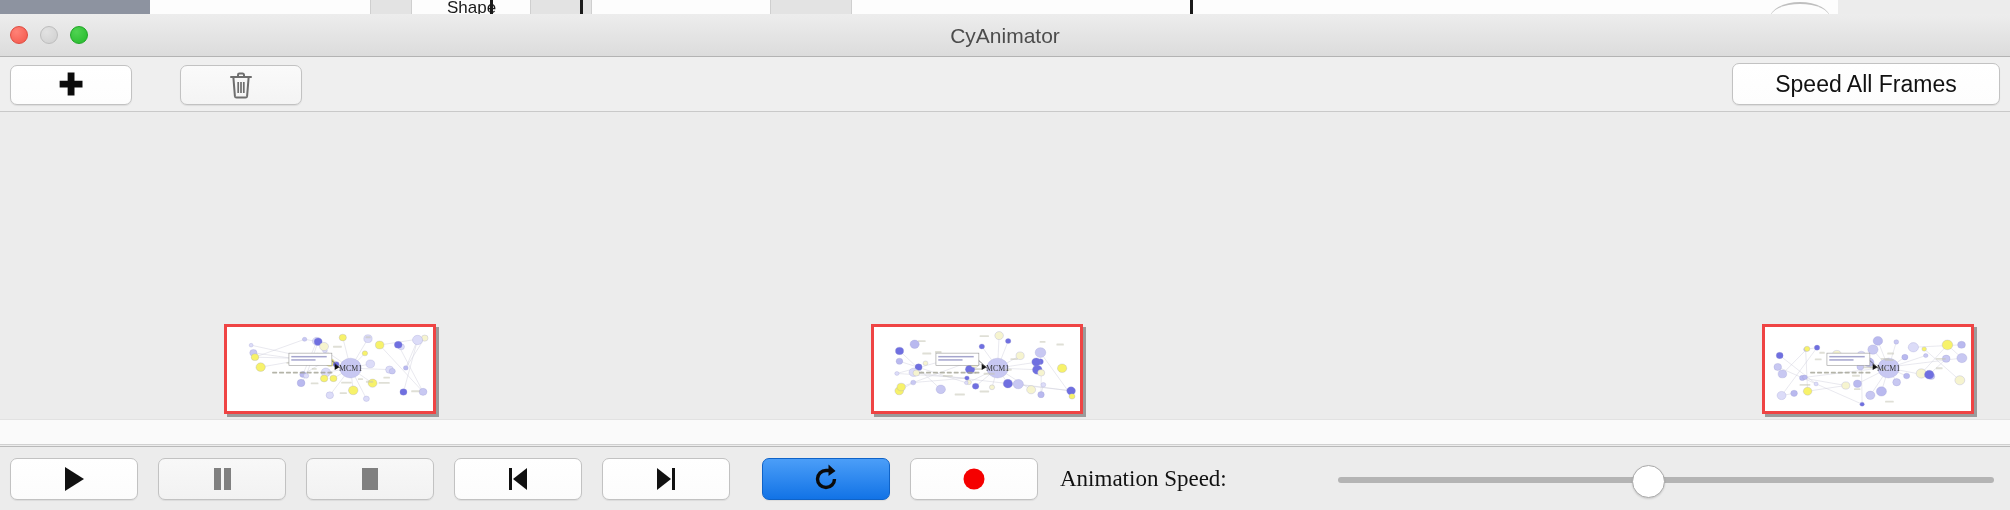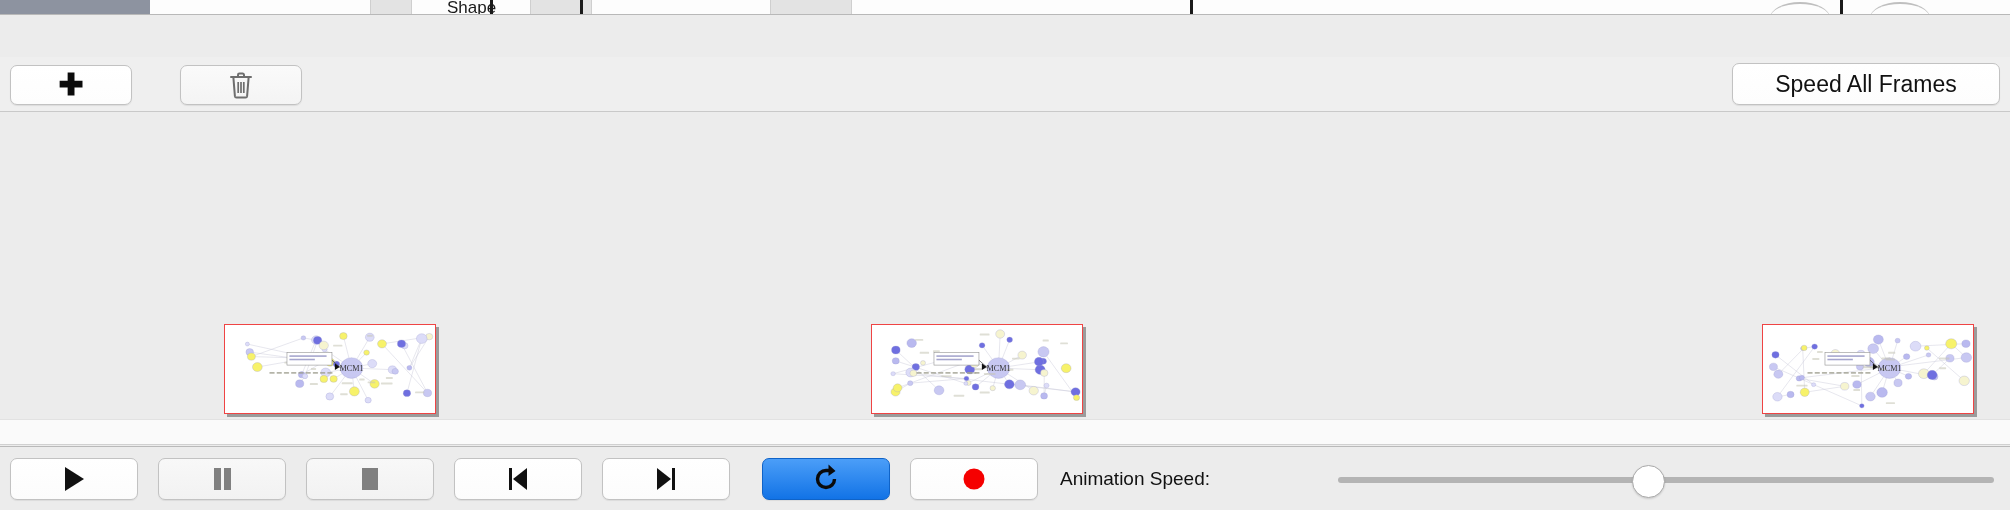--- a/index.html
+++ b/index.html
@@ -8,21 +8,21 @@
     overflow: hidden;
     background: #ececec;
     font-family: "Liberation Sans", sans-serif;
     -webkit-font-smoothing: antialiased;
   }
 
   #app { position: relative; width: 2010px; height: 510px; }
 
   
   .bg-strip {
-    position: absolute; left: 0; top: 0; width: 2010px; height: 14px;
+    position: absolute; left: 0; top: 0; width: 1838px; height: 14px;
     background: #fdfdfd;
     border-bottom: 1px solid #b8b8b8;
     overflow: hidden;
   }
   .bg-strip .bg-dark {
     position: absolute; left: 0; top: 0; width: 150px; height: 14px;
     background: #8d93a0;
   }
   .bg-strip .bg-tickmark {
     position: absolute; top: 0; width: 3px; height: 14px; background: #1a1a1a;
@@ -85,21 +85,21 @@
   .timeline {
     position: absolute; left: 0; top: 112px; width: 2010px; height: 305px;
     background: #ececec; overflow: hidden;
   }
   .track-area { position: absolute; left: 0; top: 0; width: 2010px; height: 195px; }
 
   .frame-thumb {
     position: absolute; top: 212px;
     width: 212px; height: 90px;
     background: #ffffff;
-    border: 1px solid #ef4444;
+    border: 3px solid #ef4444;
     box-shadow: 3px 3px 0 rgba(90,90,90,0.55);
     overflow: hidden;
     box-sizing: border-box;
   }
   .frame-thumb svg { display: block; width: 100%; height: 100%; }
 
   
   .scrollbar-track {
     position: absolute; left: 0; top: 419px; width: 2010px; height: 26px;
     background: #fafafa;
@@ -129,21 +129,21 @@
   #btn-play     { left: 10px; }
   #btn-pause    { left: 158px; }
   #btn-stop     { left: 306px; }
   #btn-prev     { left: 454px; }
   #btn-next     { left: 602px; }
   #btn-loop     { left: 762px; }
   #btn-record   { left: 910px; }
 
   .speed-label {
     position: absolute; left: 1060px; top: 11px; height: 42px; line-height: 42px;
-    font-size: 19px; color: #111; white-space: nowrap;
+    font-size: 23px; color: #111; white-space: nowrap; font-family: Liberation Serif, serif;
   }
   .speed-slider {
     position: absolute; left: 1338px; top: 30px; width: 656px; height: 6px;
     background: #b4b4b4; border-radius: 3px;
   }
   .speed-thumb {
     position: absolute; left: 1632px; top: 18px;
     width: 31px; height: 31px; border-radius: 50%;
     background: #ffffff; border: 1px solid #a9a9a9;
     box-shadow: 0 1px 2px rgba(0,0,0,0.14);
@@ -161,20 +161,28 @@
     <div class="bg-seg" style="left:770px;width:80px;"></div>
     <div class="bg-tickmark" style="left:490px;"></div>
     <div class="bg-tickmark" style="left:580px;"></div>
     <div class="bg-tickmark" style="left:1190px;"></div>
     <div class="bg-tickmark" style="left:1840px;"></div>
     <div class="bg-curve" style="left:1770px;top:2px;"></div>
     <div class="bg-curve" style="left:1870px;top:2px;"></div>
     <div class="bg-word">Shape</div>
   </div>
 
+  <div class="titlebar">
+    <div class="traffic">
+      <div class="tl-dot tl-close"></div>
+      <div class="tl-dot tl-min"></div>
+      <div class="tl-dot tl-max"></div>
+    </div>
+    <div class="title-text">CyAnimator</div>
+  </div>
 
   <div class="toolbar">
 
     <div class="btn" id="add-frame-btn">
       <span class="plus-glyph">✚</span>
     </div>
 
     <div class="btn dim" id="del-frame-btn">
       <svg width="24" height="27" viewBox="0 0 24 27">
         <path d="M2 5 h20" stroke="#6e6e6e" stroke-width="2" fill="none" stroke-linecap="round"></path>

